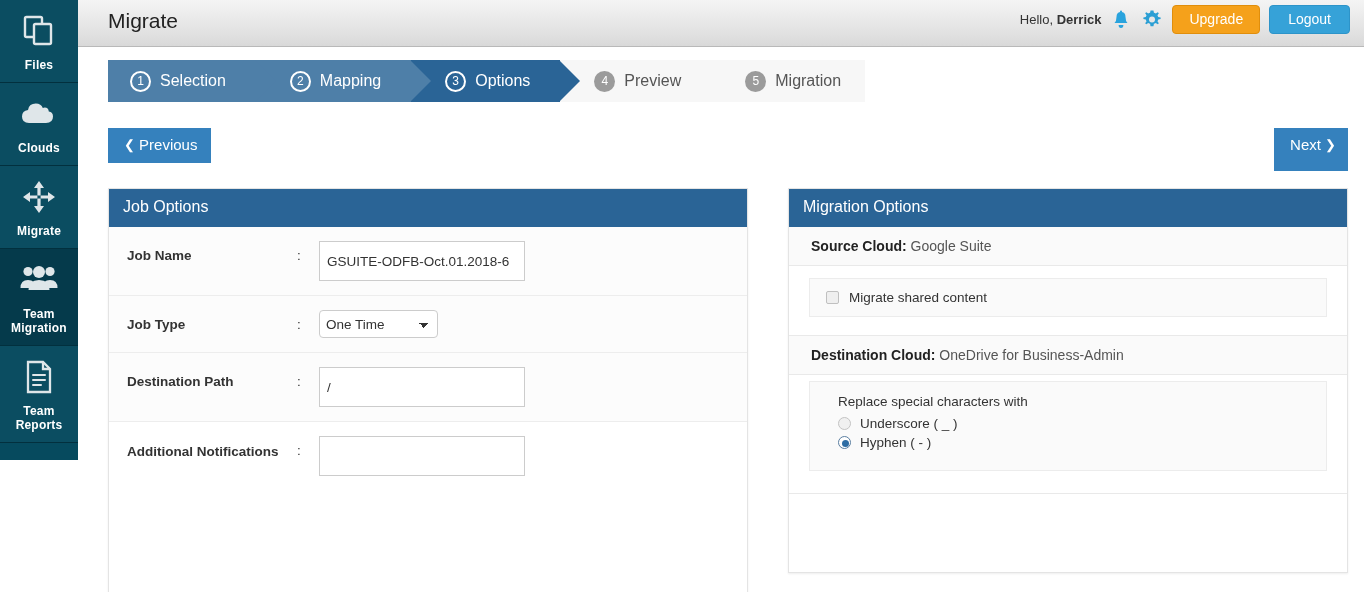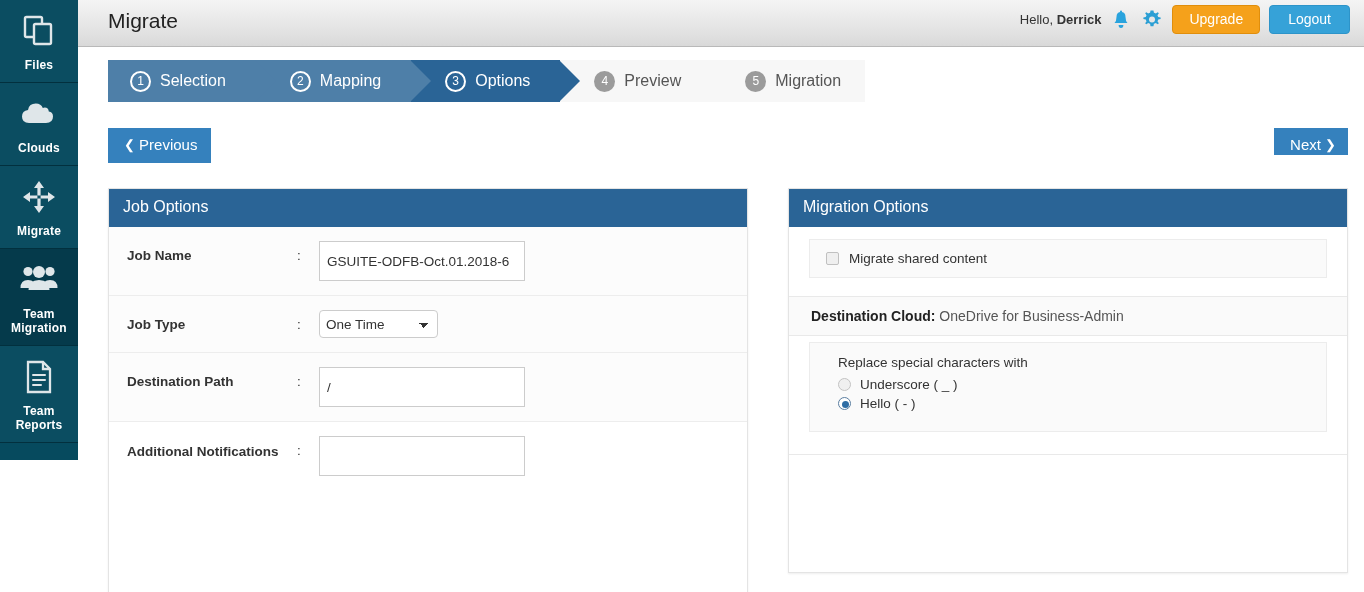--- a/index.html
+++ b/index.html
@@ -117,21 +117,21 @@
   
   .btn-prev {
     position: absolute; left: 30px; top: 81px;
     background: #3581bd; color: #fff; border: none;
     font-size: 15px; padding: 8px 14px 9px 16px; cursor: pointer;
     line-height: 18px;
   }
   .btn-next {
     position: absolute; right: 16px; top: 81px;
     background: #3581bd; color: #fff; border: none;
-    font-size: 15px; padding: 8px 12px 1px 16px; cursor: pointer;
+    font-size: 15px; padding: 8px 12px 17px 16px; cursor: pointer;
     line-height: 18px;
   }
   .chev { font-size: 13px; vertical-align: 1px; }
 
   
   .panel {
     position: absolute;
     background: #fff;
     border: 1px solid #e4e4e4;
     box-shadow: 0 1px 2px rgba(0,0,0,.07);
@@ -397,20 +397,24 @@
         <div class="fcolon">:</div>
         <div class="fctrl">
           <input class="txt wide" type="text" value="" style="">
         </div>
       </div>
     </section>
 
     <section class="panel" id="panel-mig">
       <div class="panel-head">Migration Options</div>
 
+      <div class="mcloud">
+        <b>Source Cloud:</b>
+        <span>Google Suite</span>
+      </div>
 
       <div class="mbox">
         <label class="chk-row">
           <span class="chk"></span>
           <span class="chk-lbl">Migrate shared content</span>
         </label>
       </div>
 
       <div class="mgap"></div>
 
@@ -420,21 +424,21 @@
       </div>
 
       <div class="mbox tall">
         <div class="rgroup-title">Replace special characters with</div>
         <label class="rad-row">
           <span class="rad"></span>
           <span class="rad-lbl">Underscore ( _ )</span>
         </label>
         <label class="rad-row">
           <span class="rad on"></span>
-          <span class="rad-lbl">Hello ( - )</span>
+          <span class="rad-lbl">Hyphen ( - )</span>
         </label>
       </div>
 
       <div class="mfoot"></div>
     </section>
 
   </main>
 </div>
 
 </body></html>

